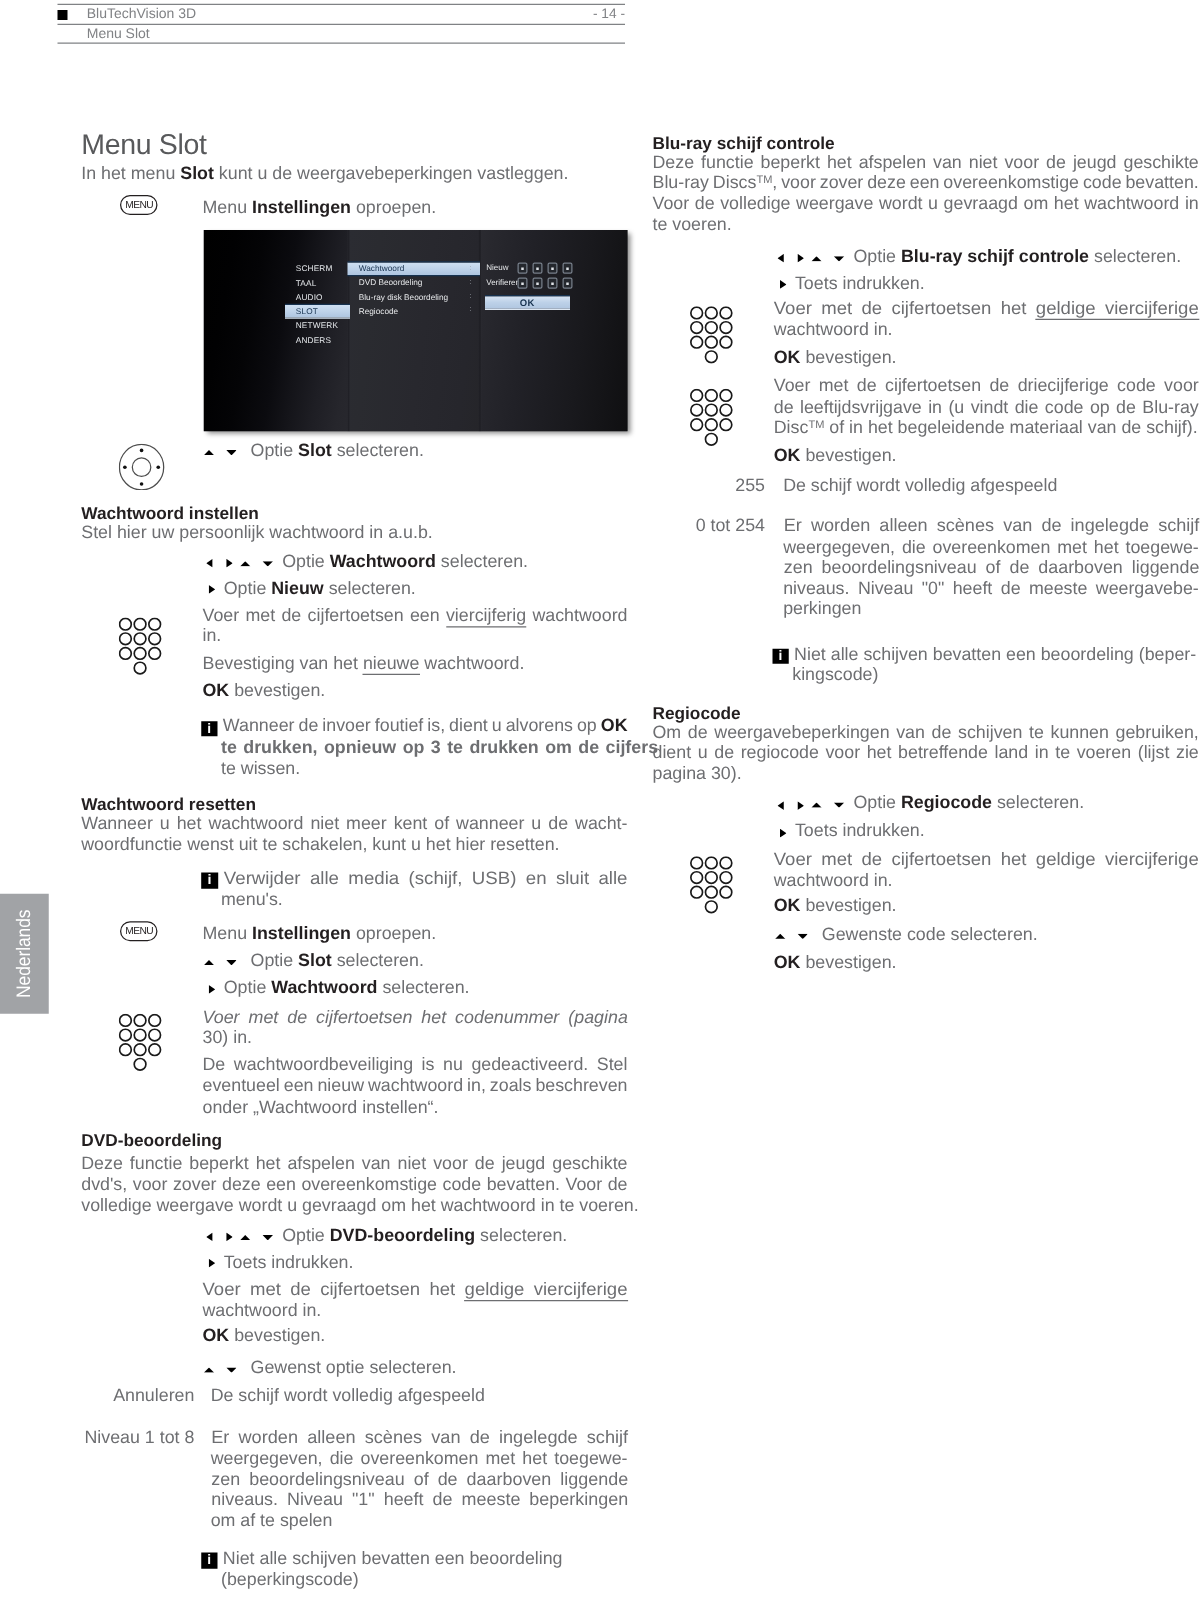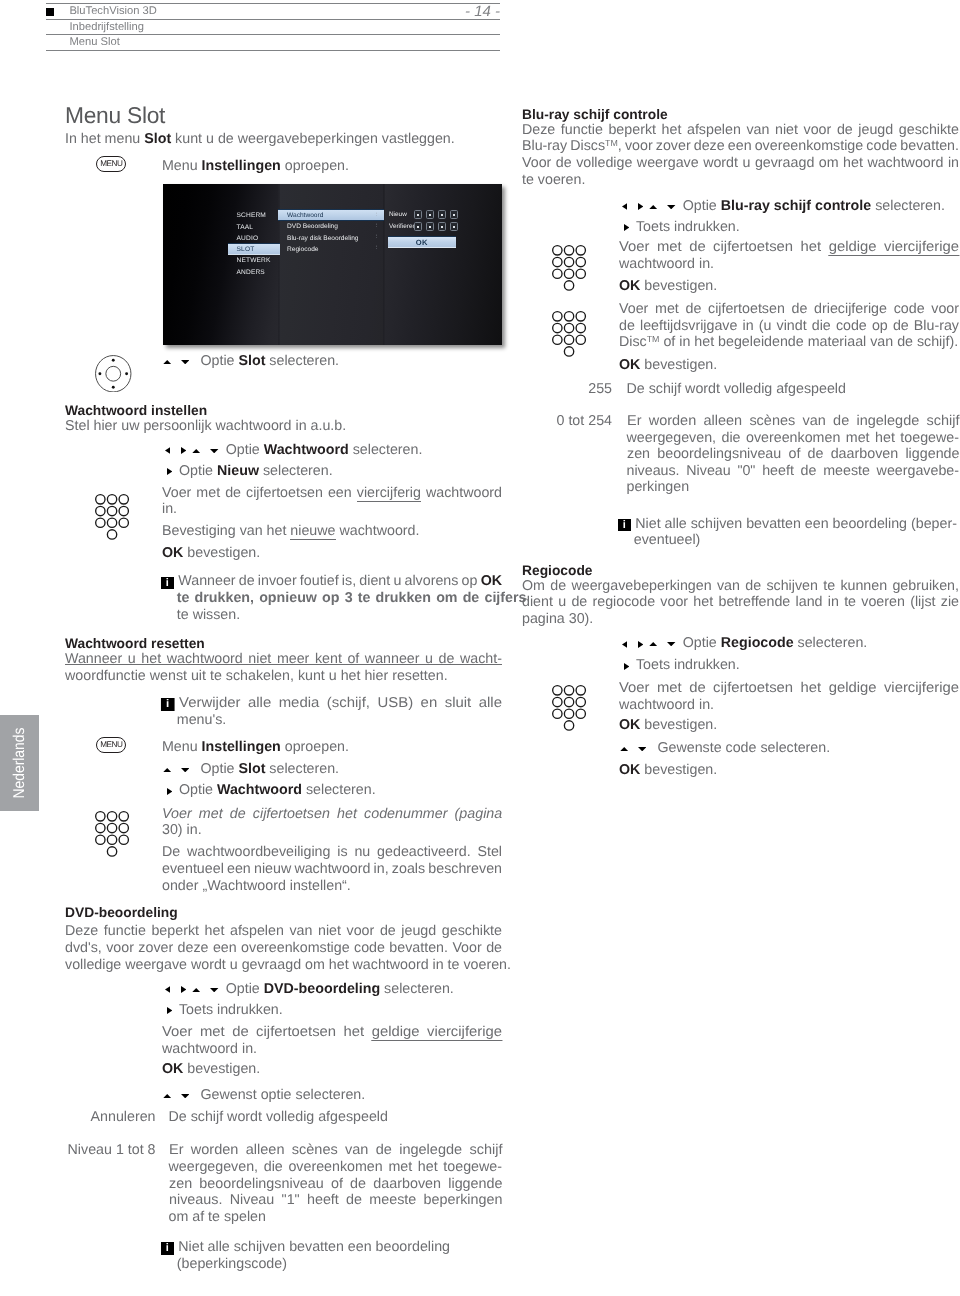--- a/index.html
+++ b/index.html
@@ -8,22 +8,22 @@
        font-family:"Liberation Sans",sans-serif;color:#6d6e71;
        -webkit-font-smoothing:antialiased;text-rendering:geometricPrecision;}
   .page{position:absolute;left:0;top:0;width:960px;height:968px;}
 
   
   .hdr{position:absolute;left:46px;top:3px;width:454px;}
   .hdr-bullet{position:absolute;left:0px;top:4.5px;width:8px;height:8px;background:#000;}
   .hdr-row{position:relative;height:15.5px;border-top:0.9px solid #808285;box-sizing:border-box;}
   .hdr-row span.t{position:absolute;left:23.4px;top:2.0px;font-size:11.2px;color:#808285;
                   white-space:nowrap;line-height:11.2px;}
-  .hdr-row span.p{position:absolute;right:0px;top:2.0px;font-size:15px;color:#808285;
-                  white-space:nowrap;line-height:11.2px;font-style:italic;}
+  .hdr-row span.p{position:absolute;right:0px;top:2.0px;font-size:11px;color:#808285;
+                  white-space:nowrap;line-height:11.2px;}
   .hdr-bottom{border-top:0.9px solid #808285;height:0;}
 
   
   .sidetab{position:absolute;left:0;top:715px;width:39px;height:96px;background:#a1a3a6;}
   .sidetab span{position:absolute;left:19.5px;top:48px;
                 transform:translate(-50%,-50%) rotate(-90deg) scaleX(0.895);
                 color:#fff;font-size:15.6px;white-space:nowrap;font-weight:400;letter-spacing:-0.004em;}
 
   
   .col{position:absolute;font-size:14.25px;color:#6d6e71;}
@@ -90,23 +90,20 @@
 
 <div class="page">
 
   <div class="hdr">
     <div class="hdr-bullet"></div>
     <div class="hdr-row">
       <span class="t">BluTechVision 3D</span>
       <span class="p">- 14 -</span>
     </div>
     <div class="hdr-row">
-      <span class="t">Inbedrijfstelling</span>
-    </div>
-    <div class="hdr-row">
       <span class="t">Menu Slot</span>
     </div>
     <div class="hdr-bottom"></div>
   </div>
 
   <div class="sidetab">
     <span>Nederlands</span>
   </div>
 
   <div class="col colL" id="colL">
@@ -156,21 +153,21 @@
           <circle cx="17.05" cy="40.45" r="4.67"></circle>
         </svg></span>
       <div class="lnj" style="left: 97px; top: 382.3px; width: auto; white-space: nowrap; text-align: left; display: inline-block; word-spacing: 1.089px;">Voer met de cijfertoetsen een <u>viercijferig</u> wachtwoord</div>
       <div class="ln" style="left:97.00px;top:398.90px">in.</div>
       <div class="ln" style="left:97.00px;top:420.70px">Bevestiging van het <u>nieuwe</u> wachtwoord.</div>
       <div class="ln" style="left:97.00px;top:442.30px"><b>OK</b> bevestigen.</div>
       <div class="lnj" style="left: 97px; top: 470.9px; width: auto; white-space: nowrap; text-align: left; display: inline-block; word-spacing: -0.764px;"><span class="infoico">i</span><span style="display:inline-block;width:4.5px"></span>Wanneer de invoer foutief is, dient u alvorens op <b>OK</b></div>
       <div class="lnj" style="left: 111.8px; top: 487.5px; width: auto; white-space: nowrap; text-align: left; display: inline-block; word-spacing: 1.192px; font-weight: bold;">te drukken, opnieuw op 3 te drukken om de cijfers</div>
       <div class="ln" style="left:111.80px;top:504.10px">te wissen.</div>
       <div class="hd" style="left:0;top:533.80px">Wachtwoord resetten</div>
-      <div class="lnj" style="left: 0px; top: 548.9px; width: auto; white-space: nowrap; text-align: left; display: inline-block; word-spacing: 1.609px; text-decoration: underline;">Wanneer u het wachtwoord niet meer kent of wanneer u de wacht-</div>
+      <div class="lnj" style="left: 0px; top: 548.9px; width: auto; white-space: nowrap; text-align: left; display: inline-block; word-spacing: 1.609px;">Wanneer u het wachtwoord niet meer kent of wanneer u de wacht-</div>
       <div class="ln" style="left:0.00px;top:565.50px">woordfunctie wenst uit te schakelen, kunt u het hier resetten.</div>
       <div class="lnj" style="left: 97px; top: 592.4px; width: auto; white-space: nowrap; text-align: left; display: inline-block; word-spacing: 3.2px; transform-origin: left top; transform: scaleX(1.04741);"><span class="infoico">i</span><span style="display:inline-block;width:4.5px"></span>Verwijder alle media (schijf, USB) en sluit alle</div>
       <div class="ln" style="left:111.80px;top:609.00px">menu's.</div>
       <span class="ico" style="left:31.2px;top:633.30px">
         <span class="menubtn">MENU</span>
       </span>
       <div class="ln" style="left:97.00px;top:636.80px">Menu <b>Instellingen</b> oproepen.</div>
       <div class="ln" style="left:97.00px;top:657.40px"><span style="margin-left:1.4px;vertical-align:0.8px"><svg class="tri" width="8.4" height="4.3" viewBox="0 0 8.4 4.3">
             <path d="M0 4.3 L4.2 0 L8.4 4.3 Z" fill="#000"></path>
           </svg></span><span style="margin-left:9.1px;vertical-align:0.8px"><svg class="tri" width="8.4" height="4.3" viewBox="0 0 8.4 4.3">
@@ -282,21 +279,21 @@
       <div class="ln" style="left:97.00px;top:356.10px"><b>OK</b> bevestigen.</div>
       <div class="rt" style="left:0px;top:380.30px;width:90px">255</div>
       <div class="ln" style="left:104.5px;top:380.30px">De schijf wordt volledig afgespeeld</div>
       <div class="rt" style="left:0px;top:412.40px;width:90px">0 tot 254</div>
       <div class="lnj" style="left: 104.5px; top: 412.4px; width: auto; white-space: nowrap; text-align: left; display: inline-block; word-spacing: 3.2px; transform-origin: left top; transform: scaleX(1.01561);">Er worden alleen scènes van de ingelegde schijf</div>
       <div class="lnj" style="left: 104.5px; top: 429px; width: auto; white-space: nowrap; text-align: left; display: inline-block; word-spacing: 1.541px;">weergegeven, die overeenkomen met het toegewe-</div>
       <div class="lnj" style="left: 104.5px; top: 445.6px; width: auto; white-space: nowrap; text-align: left; display: inline-block; word-spacing: 3.2px; transform-origin: left top; transform: scaleX(1.00349);">zen beoordelingsniveau of de daarboven liggende</div>
       <div class="lnj" style="left: 104.5px; top: 462.2px; width: auto; white-space: nowrap; text-align: left; display: inline-block; word-spacing: 2.768px;">niveaus. Niveau "0" heeft de meeste weergavebe-</div>
       <div class="ln" style="left:104.5px;top:478.80px">perkingen</div>
       <div class="ln" style="left:97.00px;top:515.00px"><span class="infoico">i</span><span style="display:inline-block;width:4.5px"></span>Niet alle schijven bevatten een beoordeling (beper-</div>
-      <div class="ln" style="left:111.80px;top:531.60px">eventueel)</div>
+      <div class="ln" style="left:111.80px;top:531.60px">kingscode)</div>
       <div class="hd" style="left:0;top:562.10px">Regiocode</div>
       <div class="lnj" style="left: 0px; top: 577.3px; width: auto; white-space: nowrap; text-align: right; display: inline-block; word-spacing: 1.35px;">Om de weergavebeperkingen van de schijven te kunnen gebruiken,</div>
       <div class="lnj" style="left: 0px; top: 593.9px; width: auto; white-space: nowrap; text-align: left; display: inline-block; word-spacing: 1.318px;">dient u de regiocode voor het betreffende land in te voeren (lijst zie</div>
       <div class="ln" style="left:0.00px;top:610.50px">pagina 30).</div>
       <div class="ln" style="left:97.00px;top:633.90px"><span style="margin-left:2.9px;vertical-align:-0.4px"><svg class="tri" width="5.2" height="7.0" viewBox="0 0 5.2 7">
             <path d="M5.2 0 L0 3.5 L5.2 7 Z" fill="#000"></path>
           </svg></span><span style="margin-left:11.0px;vertical-align:-0.4px"><svg class="tri" width="5.2" height="7.0" viewBox="0 0 5.2 7">
             <path d="M0 0 L5.2 3.5 L0 7 Z" fill="#000"></path>
           </svg></span><span style="margin-left:6.2px;vertical-align:0.8px"><svg class="tri" width="8.4" height="4.3" viewBox="0 0 8.4 4.3">
             <path d="M0 4.3 L4.2 0 L8.4 4.3 Z" fill="#000"></path>

